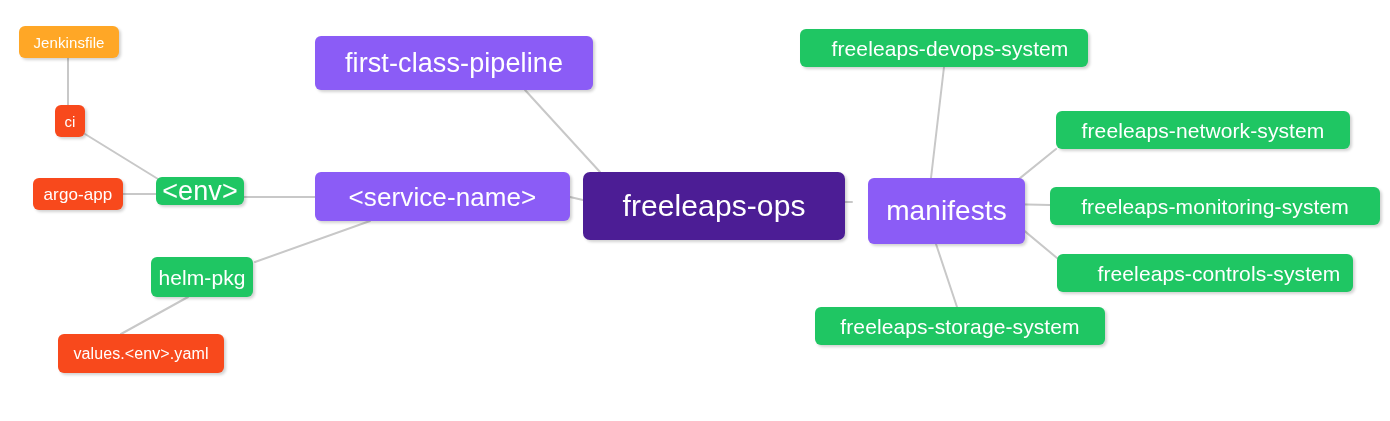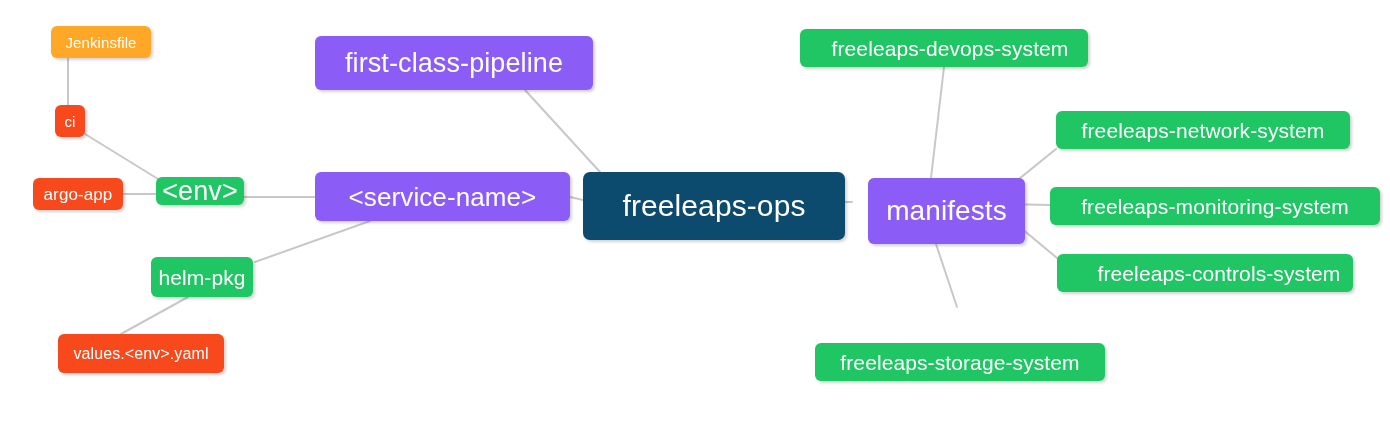--- a/index.html
+++ b/index.html
@@ -32,21 +32,21 @@
     display: flex;
     align-items: center;
     justify-content: center;
     color: #ffffff;
     white-space: nowrap;
     border-radius: 6px;
     box-shadow: 2px 2px 3px rgba(0,0,0,0.18);
     line-height: 1;
     letter-spacing: 0.1px;
   }
-  .n-root     { background: #0c4a6e; border-radius: 7px; }
+  .n-root     { background: #4c1d95; border-radius: 7px; }
   .n-blue     { background: #8b5cf6; }
   .n-green    { background: #1fc663; }
   .n-orange   { background: #ffa726; }
   .n-red      { background: #f8491c; }
 </style>
 </head>
 <body>
 
 <div id="canvas">
   <svg id="edges" width="1390" height="421" viewBox="0 0 1390 421">
@@ -67,21 +67,21 @@
     </svg>
   <div id="node-layer">
       <div class="node n-root" style="left: 583px; top: 172px; width: 262px; height: 68px; font-size: 30px;">freeleaps-ops</div>
       <div class="node n-blue" style="left: 315px; top: 36px; width: 278px; height: 54px; font-size: 27px;">first-class-pipeline</div>
       <div class="node n-blue" style="left: 315px; top: 172px; width: 255px; height: 49px; font-size: 26px;">&lt;service-name&gt;</div>
       <div class="node n-blue" style="left: 852px; top: 178px; width: 157px; height: 66px; font-size: 28px; margin-left: 16px;">manifests</div>
       <div class="node n-green" style="left: 156px; top: 177px; width: 88px; height: 28px; font-size: 27px;">&lt;env&gt;</div>
       <div class="node n-green" style="left: 151px; top: 257px; width: 102px; height: 40px; font-size: 21px;">helm-pkg</div>
       <div class="node n-red" style="left: 55px; top: 105px; width: 30px; height: 32px; font-size: 15px;">ci</div>
       <div class="node n-red" style="left: 33px; top: 178px; width: 90px; height: 32px; font-size: 17px;">argo-app</div>
-      <div class="node n-orange" style="left: 19px; top: 26px; width: 100px; height: 32px; font-size: 15px; margin-left: 32px;">Jenkinsfile</div>
+      <div class="node n-orange" style="left: 19px; top: 26px; width: 100px; height: 32px; font-size: 15px;">Jenkinsfile</div>
       <div class="node n-red" style="left: 10px; top: 334px; width: 166px; height: 39px; font-size: 16px; margin-left: 48px;">values.&lt;env&gt;.yaml</div>
       <div class="node n-green" style="left: 800px; top: 29px; width: 288px; height: 38px; font-size: 21px; padding-left: 12px;">freeleaps-devops-system</div>
       <div class="node n-green" style="left: 1056px; top: 111px; width: 294px; height: 38px; font-size: 21px;">freeleaps-network-system</div>
       <div class="node n-green" style="left: 1050px; top: 187px; width: 330px; height: 38px; font-size: 21px;">freeleaps-monitoring-system</div>
       <div class="node n-green" style="left: 1057px; top: 254px; width: 296px; height: 38px; font-size: 21px; padding-left: 28px;">freeleaps-controls-system</div>
-      <div class="node n-green" style="left: 815px; top: 307px; width: 290px; height: 38px; font-size: 21px; margin-top: 36px;">freeleaps-storage-system</div>
+      <div class="node n-green" style="left: 815px; top: 307px; width: 290px; height: 38px; font-size: 21px;">freeleaps-storage-system</div>
     </div>
 </div>
 
 </body></html>

